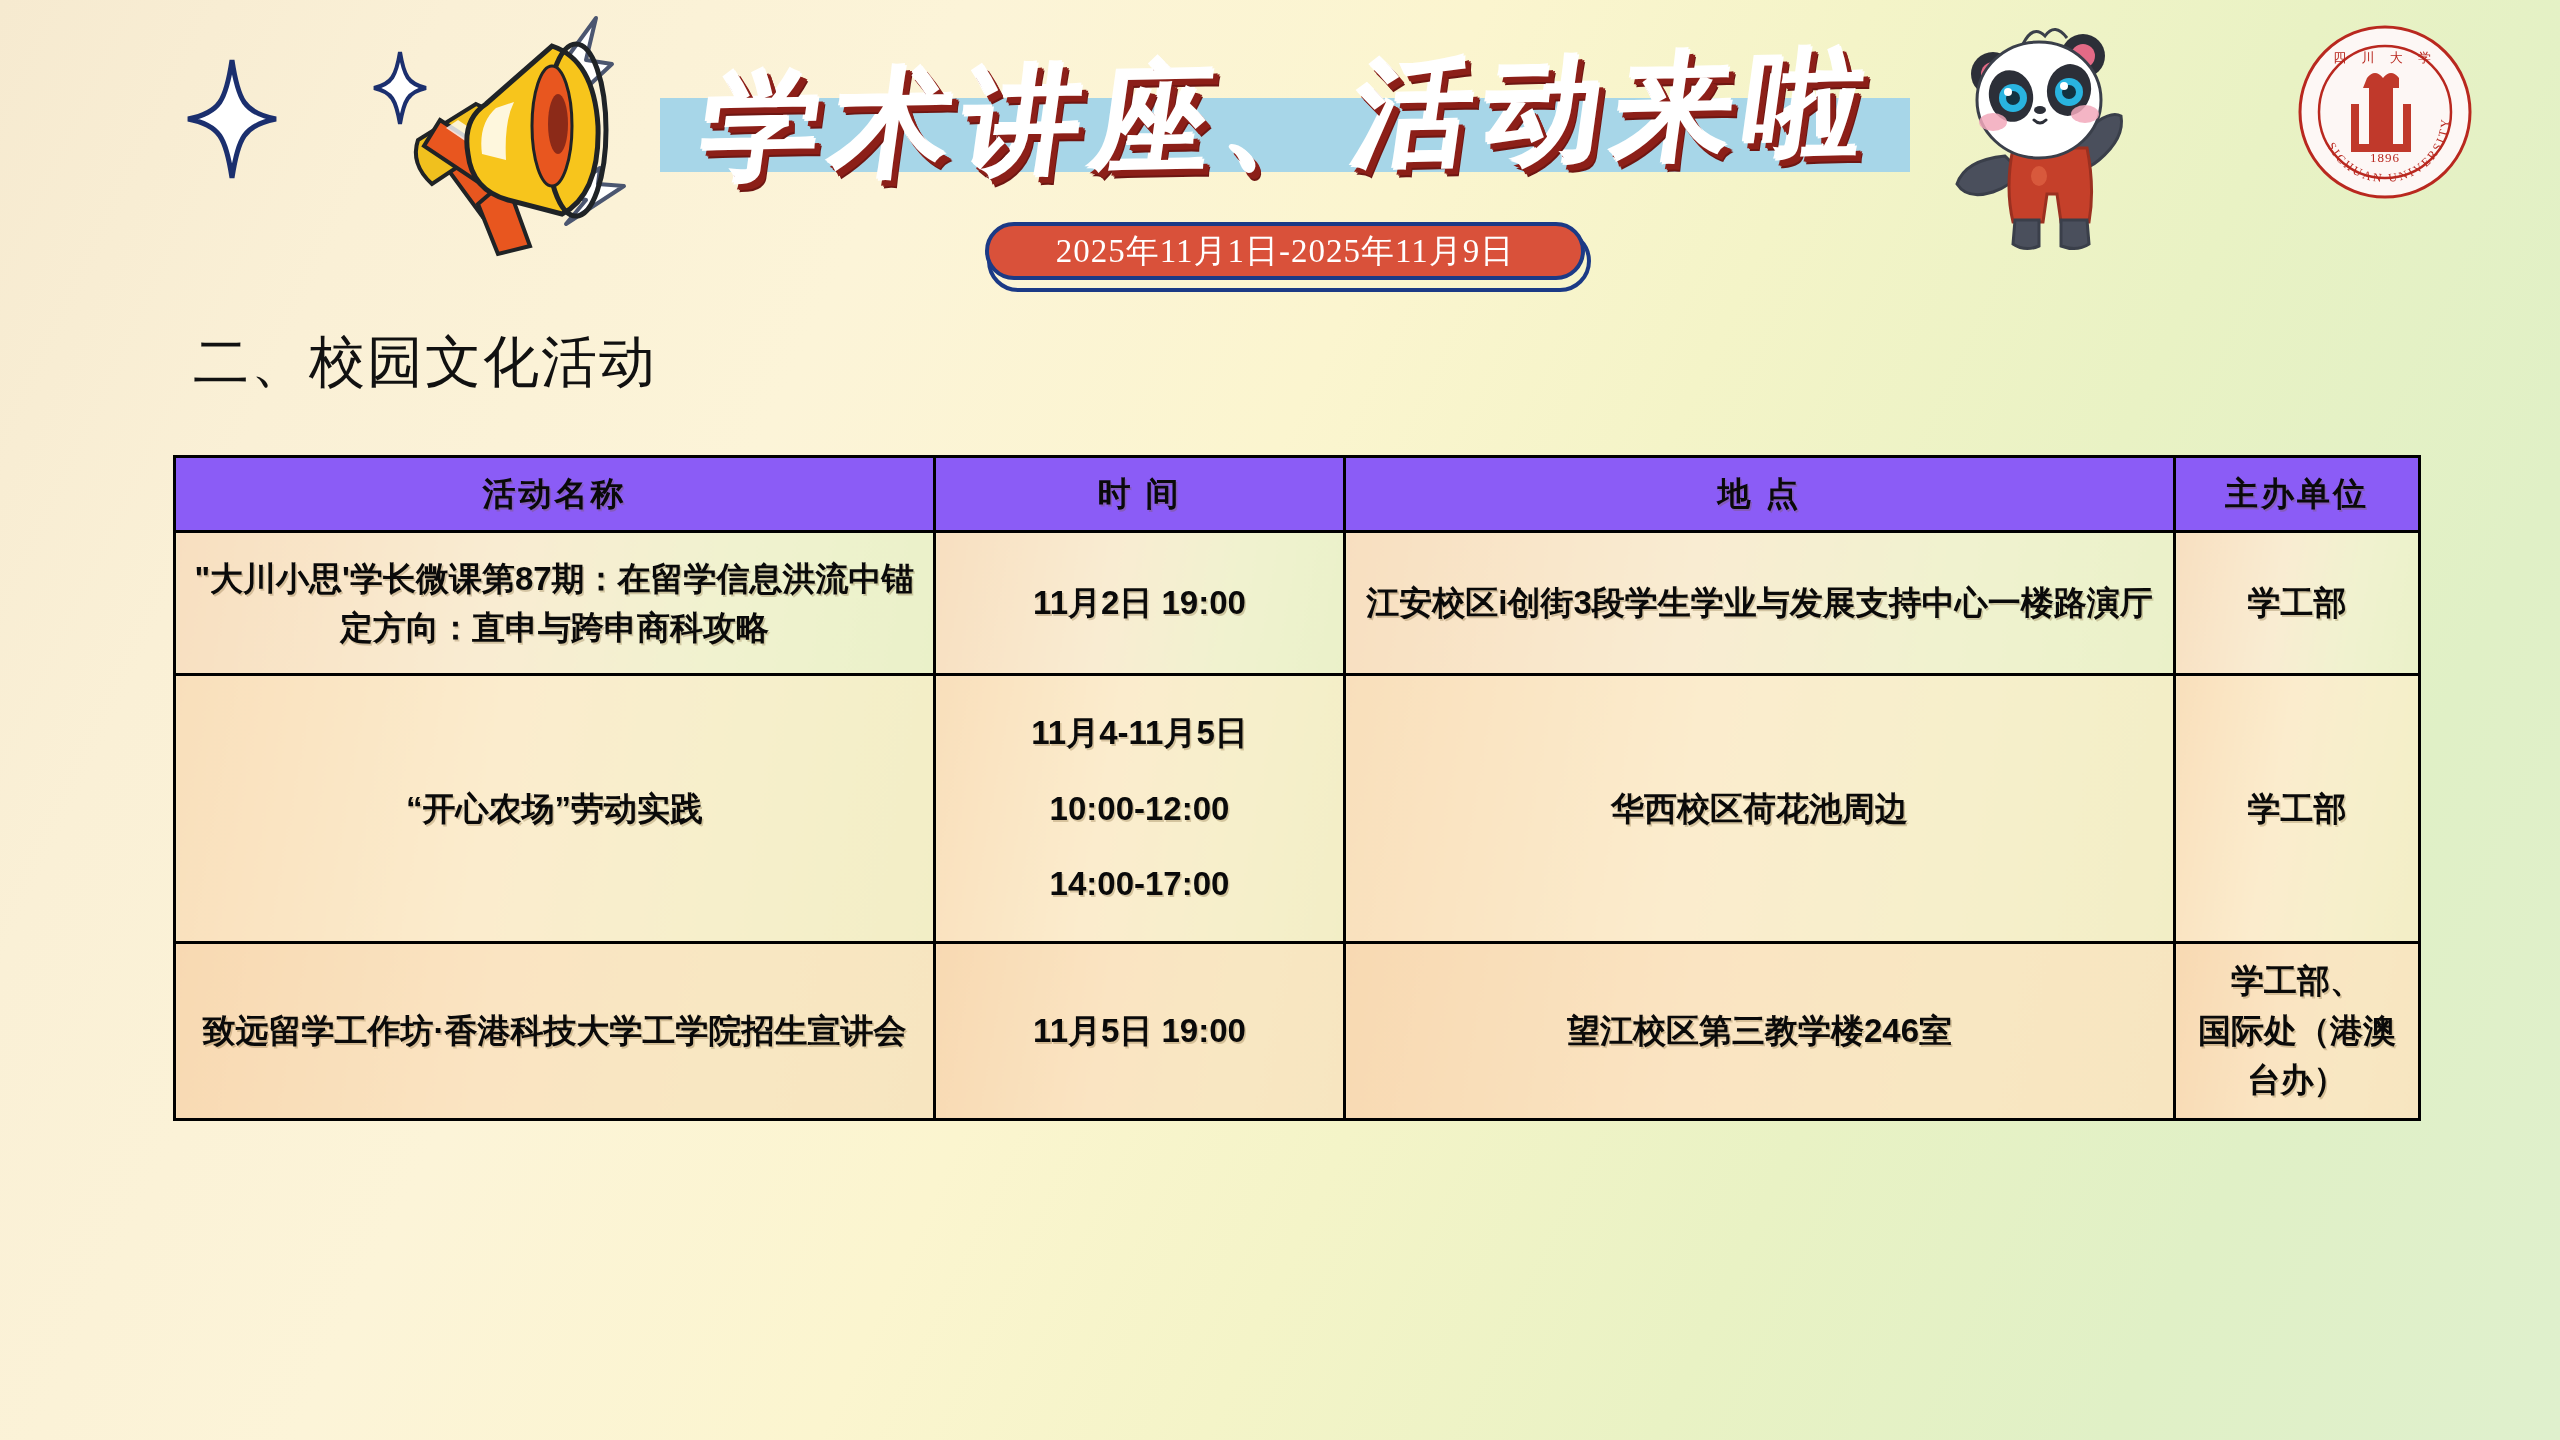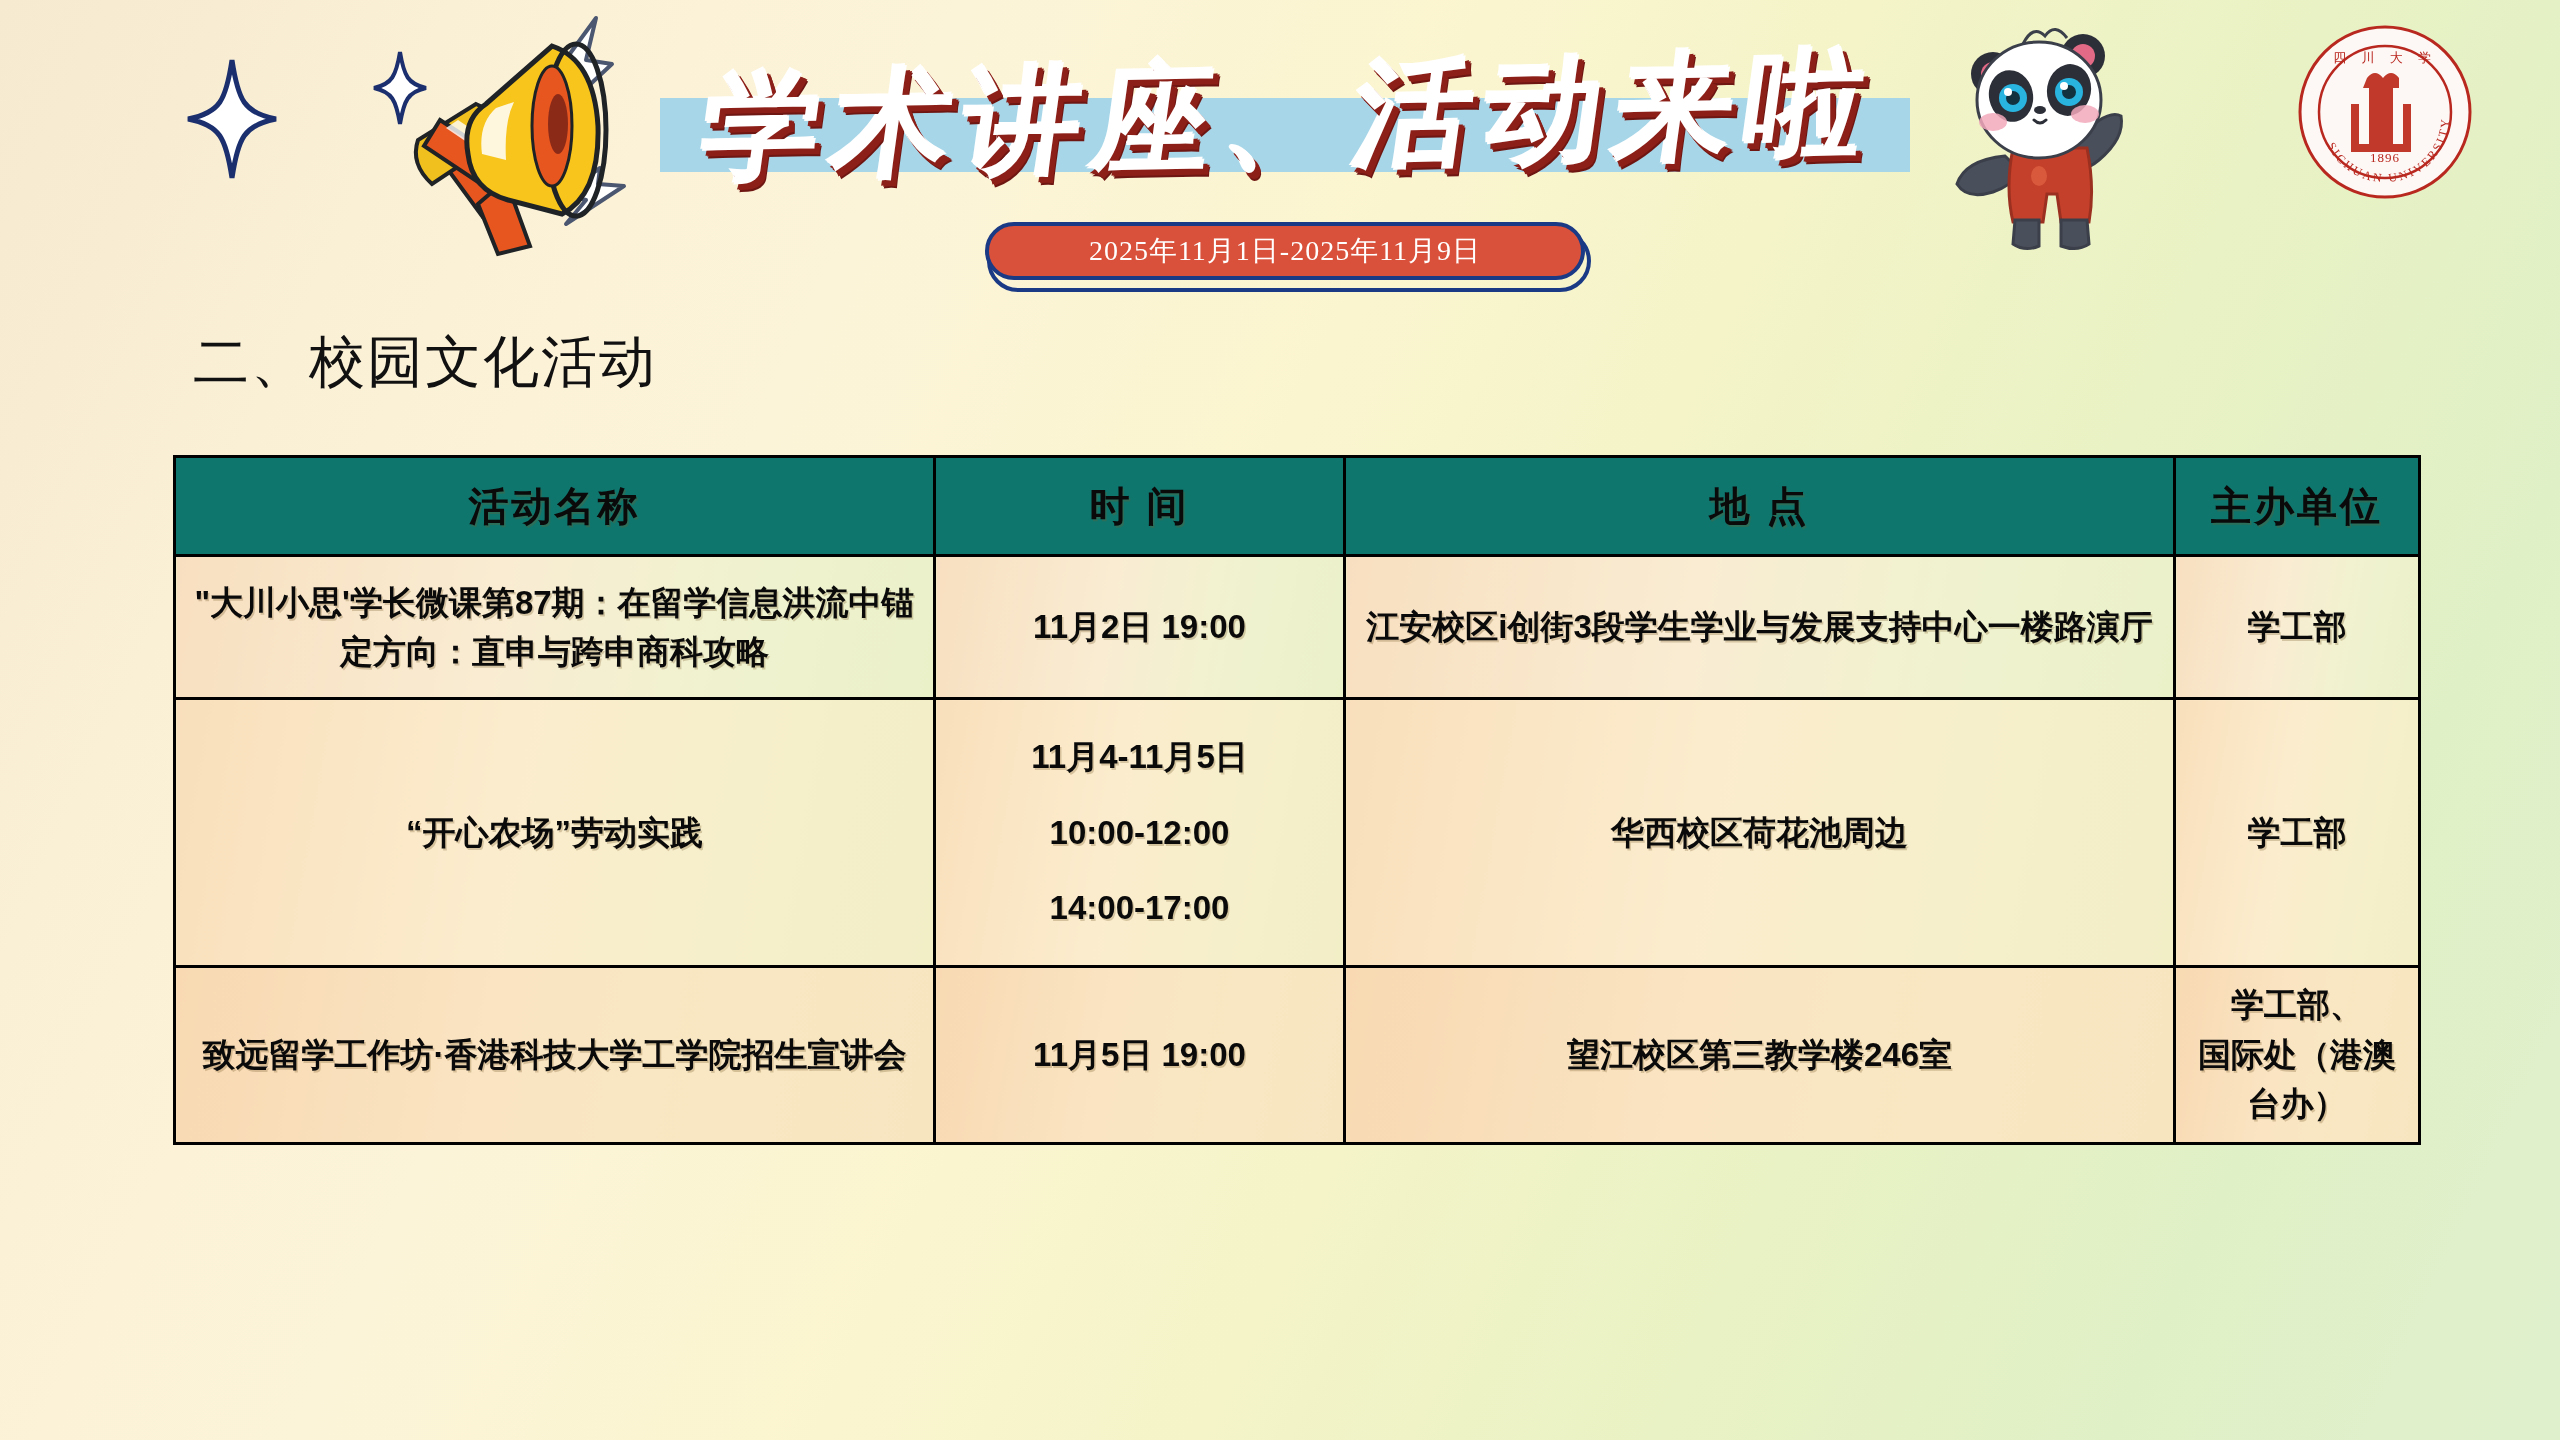--- a/index.html
+++ b/index.html
@@ -52,21 +52,21 @@
   .date-pill-shadow{
     position:absolute;left:2px;top:8px;width:596px;height:54px;
     border:4px solid #1b3a86;border-radius:32px;background:transparent;
   }
   .date-pill{
     position:absolute;left:0;top:0;width:592px;height:50px;
     background:#d9513a;border:4px solid #1b3a86;border-radius:30px;
     display:flex;align-items:center;justify-content:center;
     color:#ffffff;
     font-family:"Liberation Serif","DejaVu Serif",serif;
-    font-size:28px;letter-spacing:1px;white-space:nowrap;
+    font-size:33px;letter-spacing:1px;white-space:nowrap;
   }
 
   
   .panda{position:absolute;left:1935px;top:8px;width:230px;height:250px;}
   
   .scu-logo{position:absolute;left:2295px;top:22px;width:180px;height:180px;}
 
   
   .section-title{
     position:absolute;left:193px;top:325px;
@@ -81,22 +81,22 @@
     border:3px solid #000;
   }
   table.sched th,table.sched td{
     border:3px solid #000;
     text-align:center;vertical-align:middle;
     font-weight:bold;color:#0a0a0a;
     padding:6px 8px;
     text-shadow:1.5px 1.5px 0 rgba(120,90,40,.28);
   }
   table.sched th{
-    background:#0f766e;font-size:40px;letter-spacing:3px;height:64px;
-    padding:16px 8px;
+    background:#8b5cf6;font-size:33px;letter-spacing:3px;height:64px;
+    padding:4px 8px;
   }
   table.sched td{font-size:33px;line-height:1.5;}
   col.c-name{width:760px;}
   col.c-time{width:410px;}
   col.c-place{width:830px;}
   col.c-org{width:245px;}
 
   
   tr.r0 td{background:linear-gradient(100deg,#f7ecd7,#f8f2de 42%,#f2f4d8 72%,#edf3d4);}
   tr.r1 td{background:linear-gradient(100deg,#f7e4cc,#f8efd8 42%,#f0f3d3 72%,#eaf2cf);}

